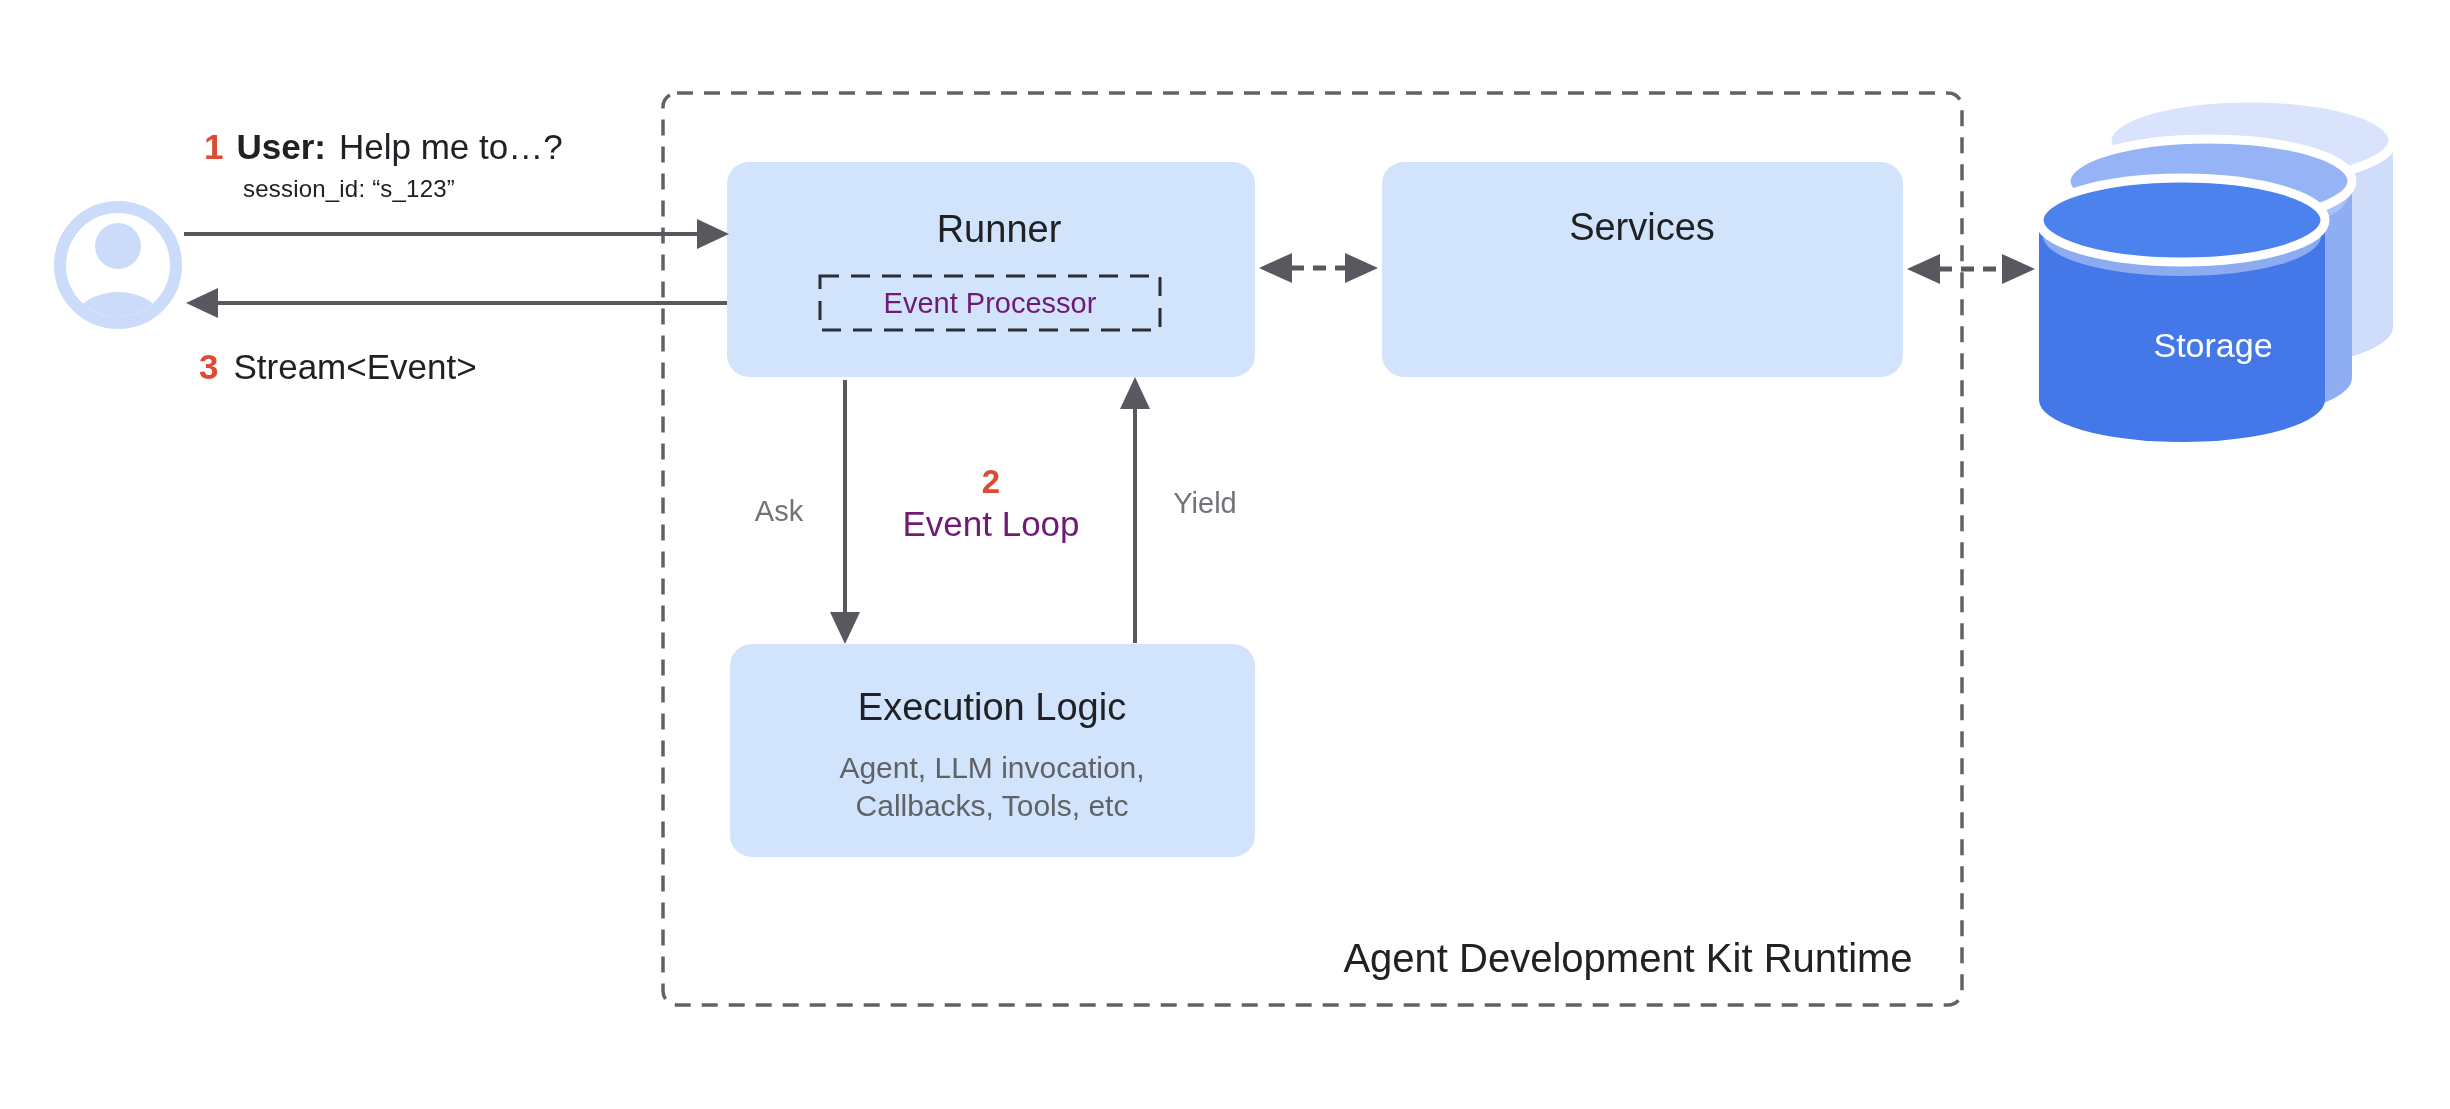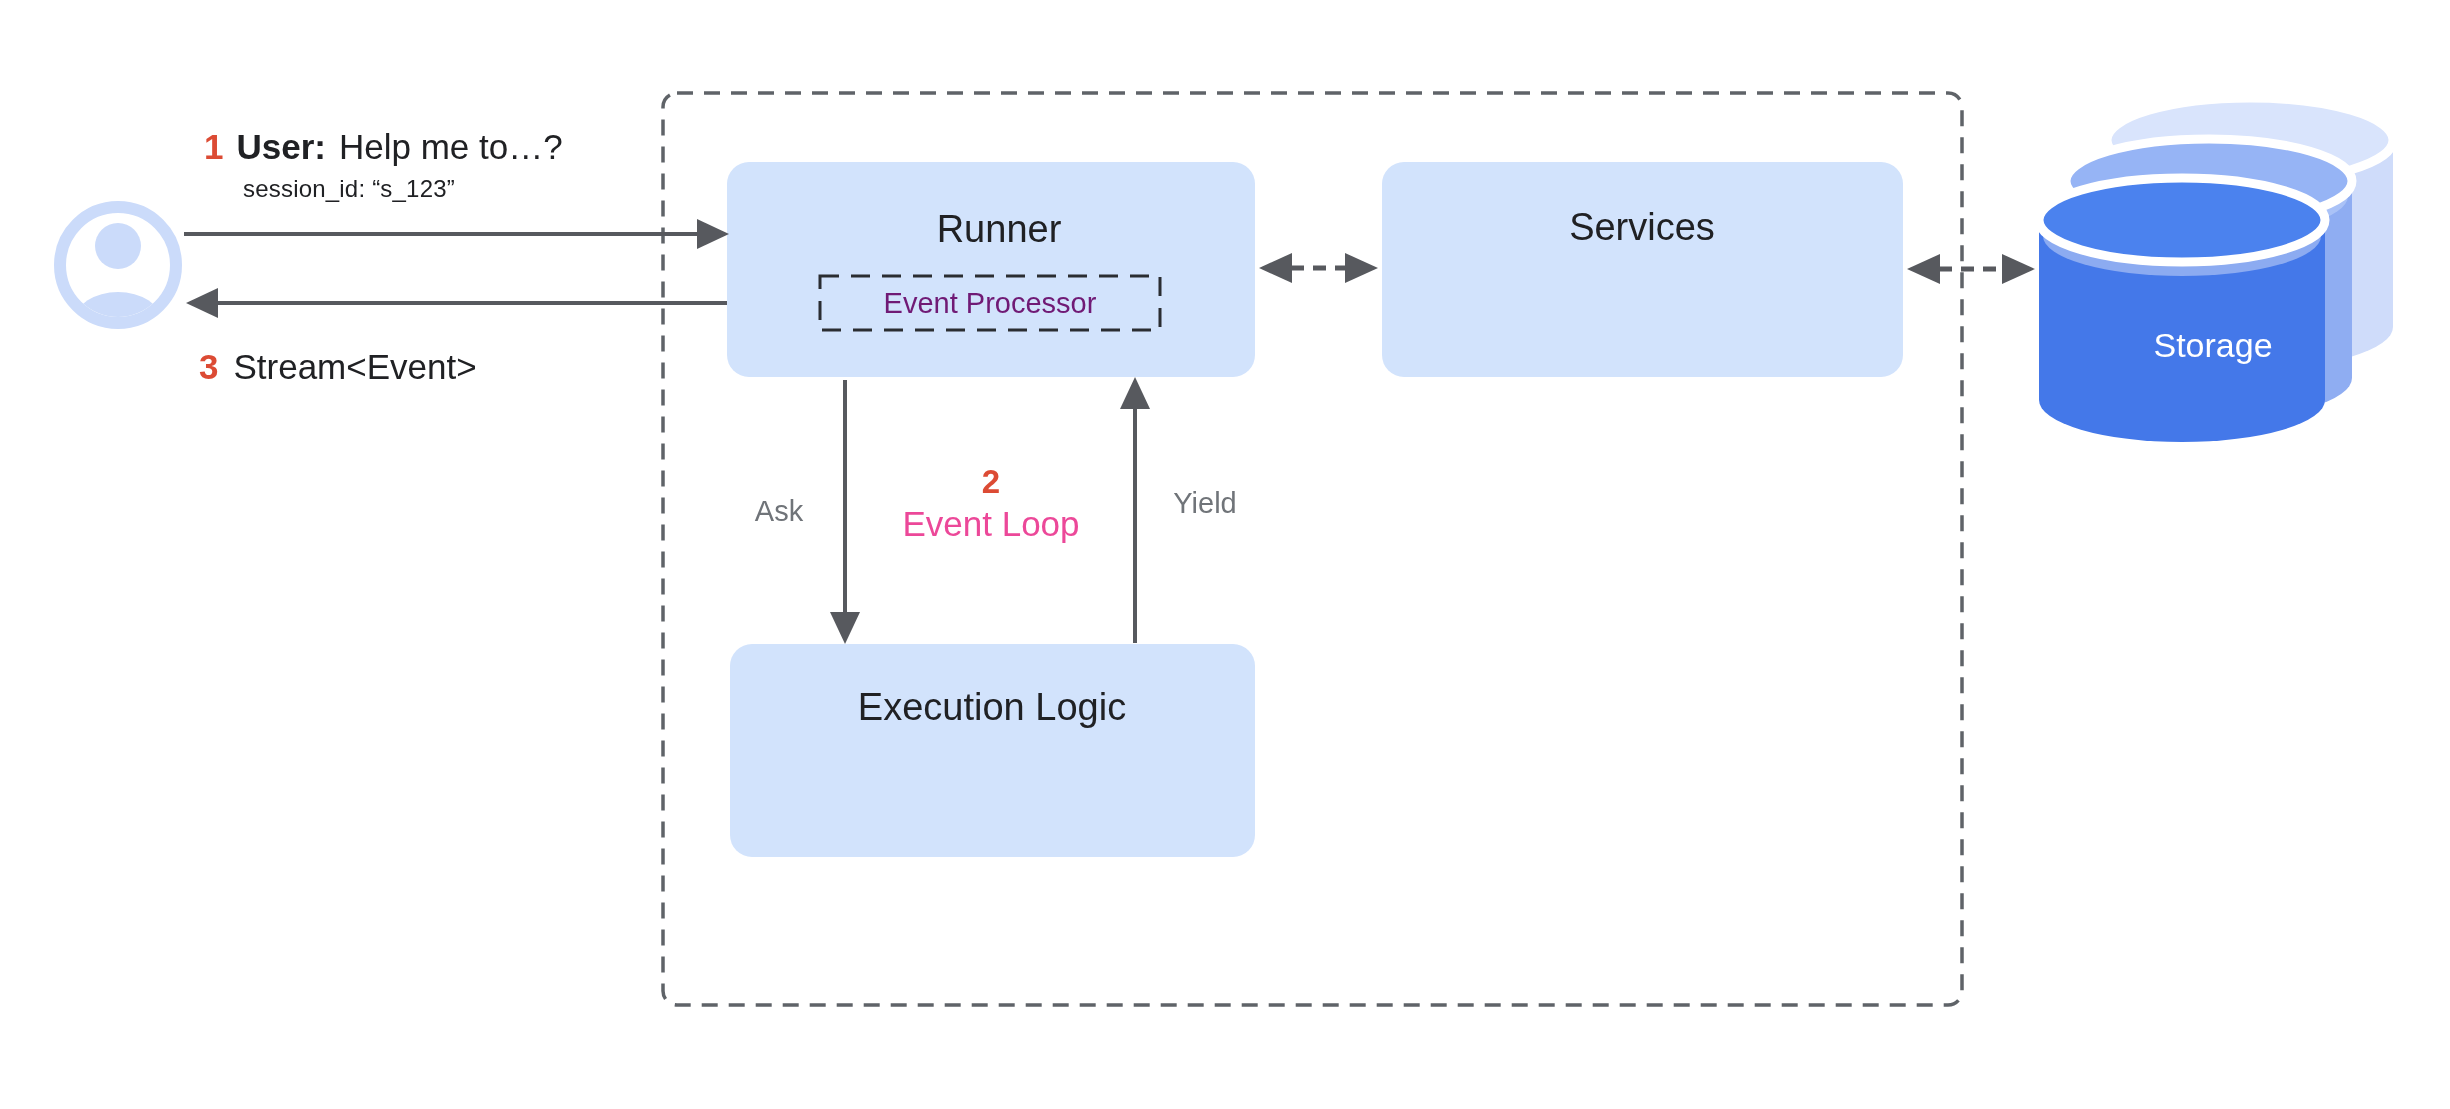--- a/index.html
+++ b/index.html
@@ -16,21 +16,21 @@
   .ctr{transform:translate(-50%,-50%);text-align:center;}
   .num{color:#dc4b34;font-weight:700;}
   .bold{font-weight:700;}
   .step1{left:204px;top:127px;font-size:35px;display:flex;gap:13px;align-items:baseline;}
   .session{left:243px;top:175px;font-size:24px;letter-spacing:.2px;}
   .step3{left:199px;top:347px;font-size:35px;display:flex;gap:15px;align-items:baseline;}
   .ask{left:779px;top:503px;font-size:29px;color:#707479;margin-top:8px;}
   .yield{left:1205px;top:503px;font-size:29px;color:#707479;}
   .eventloop{left:991px;top:504px;}
   .eventloop .n{font-size:33px;line-height:40px;}
-  .eventloop .t{font-size:35px;line-height:44px;color:#ec4899;}
+  .eventloop .t{font-size:35px;line-height:44px;color:#701a75;}
   .runner-title{left:991px;top:229px;font-size:38px;margin-left:8px;}
   .ep-label{left:990px;top:303px;font-size:29px;color:#701a75;}
   .services-title{left:1642px;top:227px;font-size:38px;text-align:right;}
   .subtitle{font-size:30px;line-height:38px;color:#5f6368;white-space:pre-line;}
   .services-sub{left:1642px;top:307px;}
   .exec-title{left:992px;top:707px;font-size:38px;}
   .exec-sub{left:992px;top:787px;}
   .adk-label{left:1628px;top:958px;font-size:40px;}
   .storage-label{left:2181px;top:345px;font-size:34px;color:#ffffff;margin-left:32px;}
 </style>
@@ -117,24 +117,27 @@
     <span class="num">3</span>
     <span>Stream&lt;Event&gt;</span>
   </div>
 
   <div class="label ctr runner-title">Runner</div>
   <div class="label ctr ep-label">Event Processor</div>
 
   <div class="label ctr services-title">Services</div>
 
   <div class="label ctr exec-title">Execution Logic</div>
+  <div class="label ctr subtitle exec-sub">Agent, LLM invocation,
+Callbacks, Tools, etc</div>
 
   <div class="label ctr ask">Ask</div>
   <div class="label ctr yield">Yield</div>
 
   <div class="label ctr eventloop">
     <div class="n num">2</div>
     <div class="t">Event Loop</div>
   </div>
 
+  <div class="label ctr adk-label">Agent Development Kit Runtime</div>
   <div class="label ctr storage-label">Storage</div>
 
 </div>
 
 </body></html>

